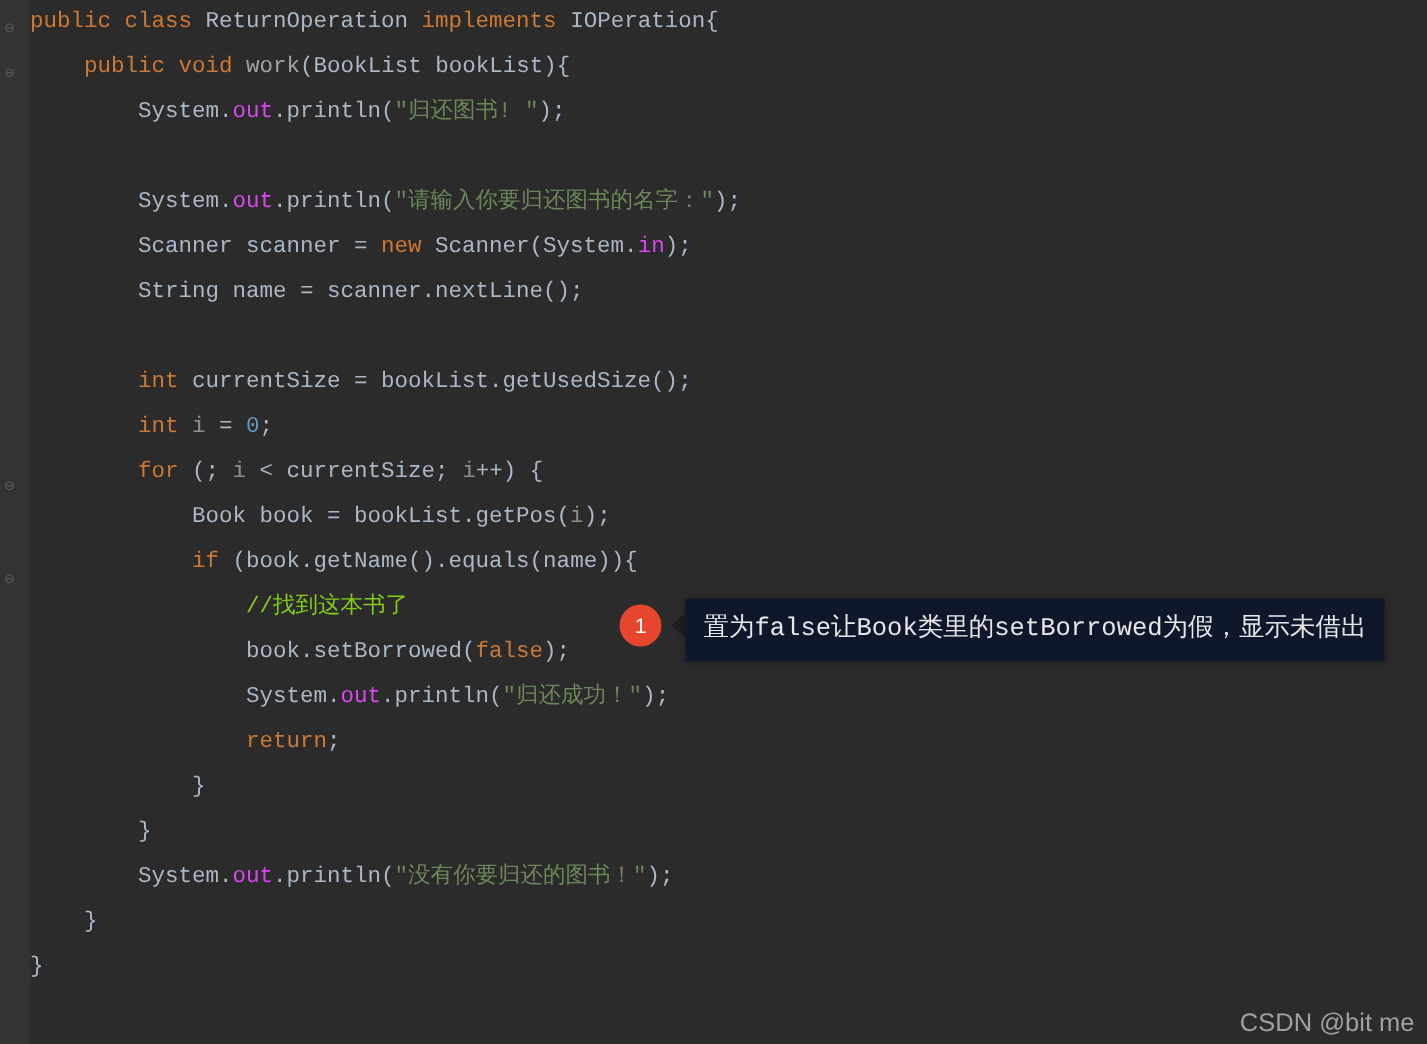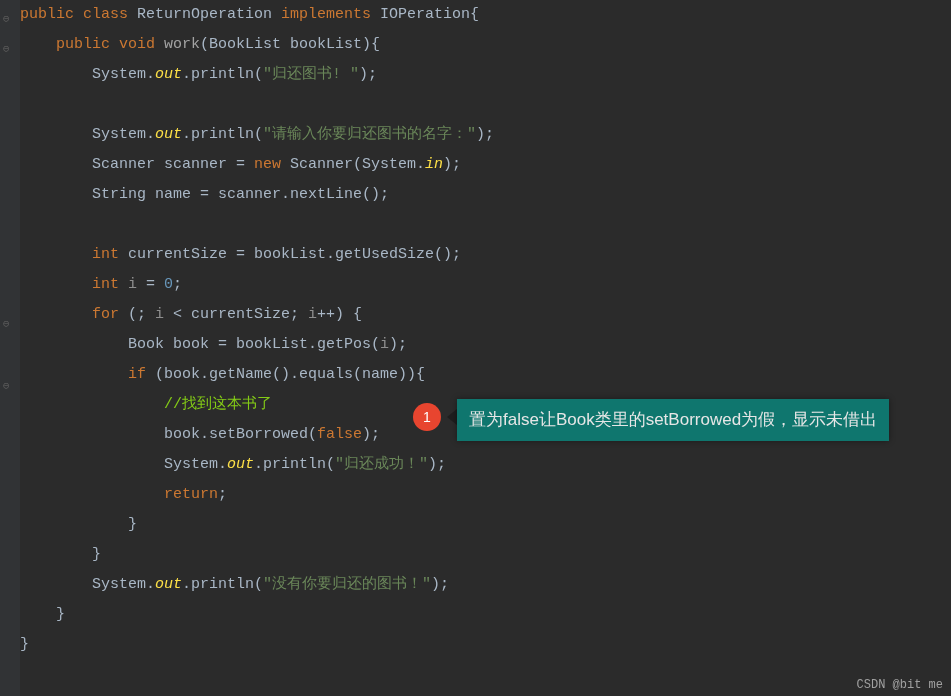--- a/index.html
+++ b/index.html
@@ -2,34 +2,34 @@
 <html><head>
 <meta charset="utf-8">
 <style>
   html,body{margin:0;padding:0;width:951px;height:696px;background:#2b2b2b;color:#a9b7c6;font-family:Menlo,Consolas,'Courier New',monospace;font-size:15px;overflow:hidden}
   .editor{position:relative;width:951px;height:696px;box-sizing:border-box}
   .gutter{position:absolute;left:0;top:0;width:20px;height:100%;background:#313335}
   .code{position:absolute;left:20px;top:0;right:0;line-height:30px;white-space:pre}
   .ln{height:30px}
   .kw{color:#cc7832}
   .cls{color:#a9b7c6}
-  .fld{color:#fde047;font-style:italic}
+  .fld{color:#d946ef;}
   .str{color:#6a8759}
   .cmt{color:#84cc16}
   .num{color:#6897bb}
   .fn{color:#a3a3a3}
   .p{color:#a9b7c6}
   .u{color:#8e8e8e}
   .indent{display:inline-block}
 
   .callout{position:absolute;left:413px;top:399px;display:flex;align-items:flex-start;z-index:5}
   .badge{width:28px;height:28px;border-radius:50%;background:#e8452f;color:#fff;display:flex;align-items:center;justify-content:center;font-family:Arial,sans-serif;font-size:14px;margin-top:4px}
   .arrow{width:0;height:0;border-top:8px solid transparent;border-bottom:8px solid transparent;border-right:10px solid #1e1e1e;margin:10px 0 0 6px}
-  .tooltip{background:#0f766e;color:#e6e6e6;font-family:Liberation Sans, sans-serif;font-size:17px;line-height:26px;padding:8px 12px;max-width:480px;box-shadow:0 0 6px rgba(0,0,0,.4)}
-  .watermark{position:absolute;right:8px;bottom:4px;color:#a0a0a0;font-family:Liberation Mono, monospace;font-size:12px;z-index:6}
+  .tooltip{background:#0f172a;color:#e6e6e6;font-family:Liberation Mono, monospace;font-size:17px;line-height:26px;padding:8px 12px;max-width:480px;box-shadow:0 0 6px rgba(0,0,0,.4)}
+  .watermark{position:absolute;right:8px;bottom:4px;color:#a0a0a0;font-family:Liberation Sans, sans-serif;font-size:17px;z-index:6}
   .foldmark{position:absolute;left:3px;color:#5a5a5a;font-size:11px}
 </style>
 </head>
 <body>
 
 <div class="editor">
   <div class="gutter">
     <div class="foldmark" style="top:12px">⊖</div>
     <div class="foldmark" style="top:42px">⊖</div>
     <div class="foldmark" style="top:317px">⊖</div>

